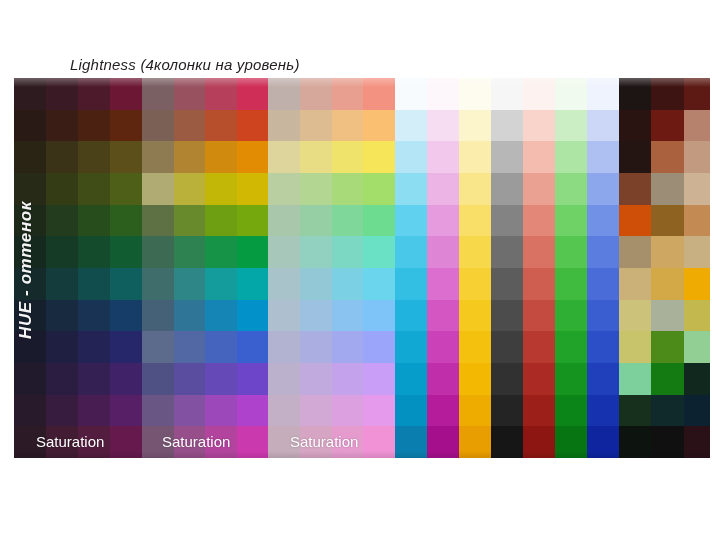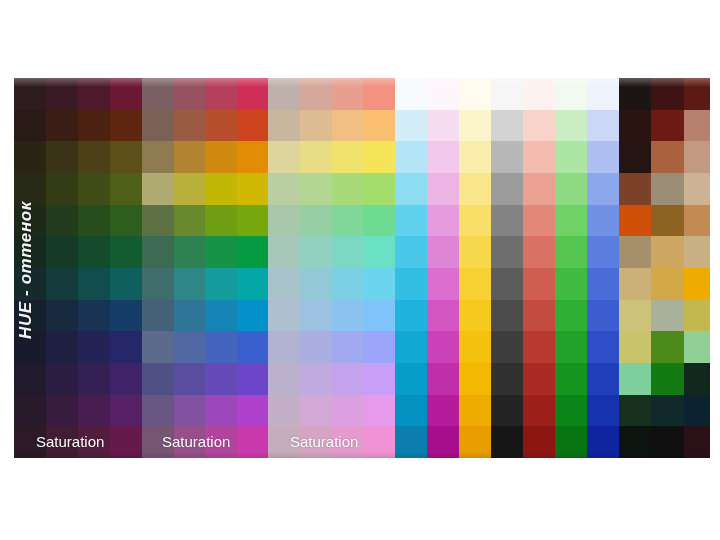--- a/index.html
+++ b/index.html
@@ -120,20 +120,21 @@
   }
   #sat1 { left: 36px; }
   #sat2 { left: 162px; }
   #sat3 { left: 290px; }
 </style>
 </head>
 <body>
 
 <div id="slide">
 
+  <div id="title">Lightness (4колонки на уровень)</div>
 
   <div id="chart">
     <div id="chart-inner">
         <div class="block lblock" style="left: 0px; width: 128px;">
           <div class="cell" style="background: rgb(46, 27, 32);"></div>
           <div class="cell" style="background: rgb(58, 26, 36);"></div>
           <div class="cell" style="background: rgb(76, 26, 44);"></div>
           <div class="cell" style="background: rgb(107, 23, 51);"></div>
           <div class="cell" style="background: rgb(42, 26, 22);"></div>
           <div class="cell" style="background: rgb(58, 29, 20);"></div>

